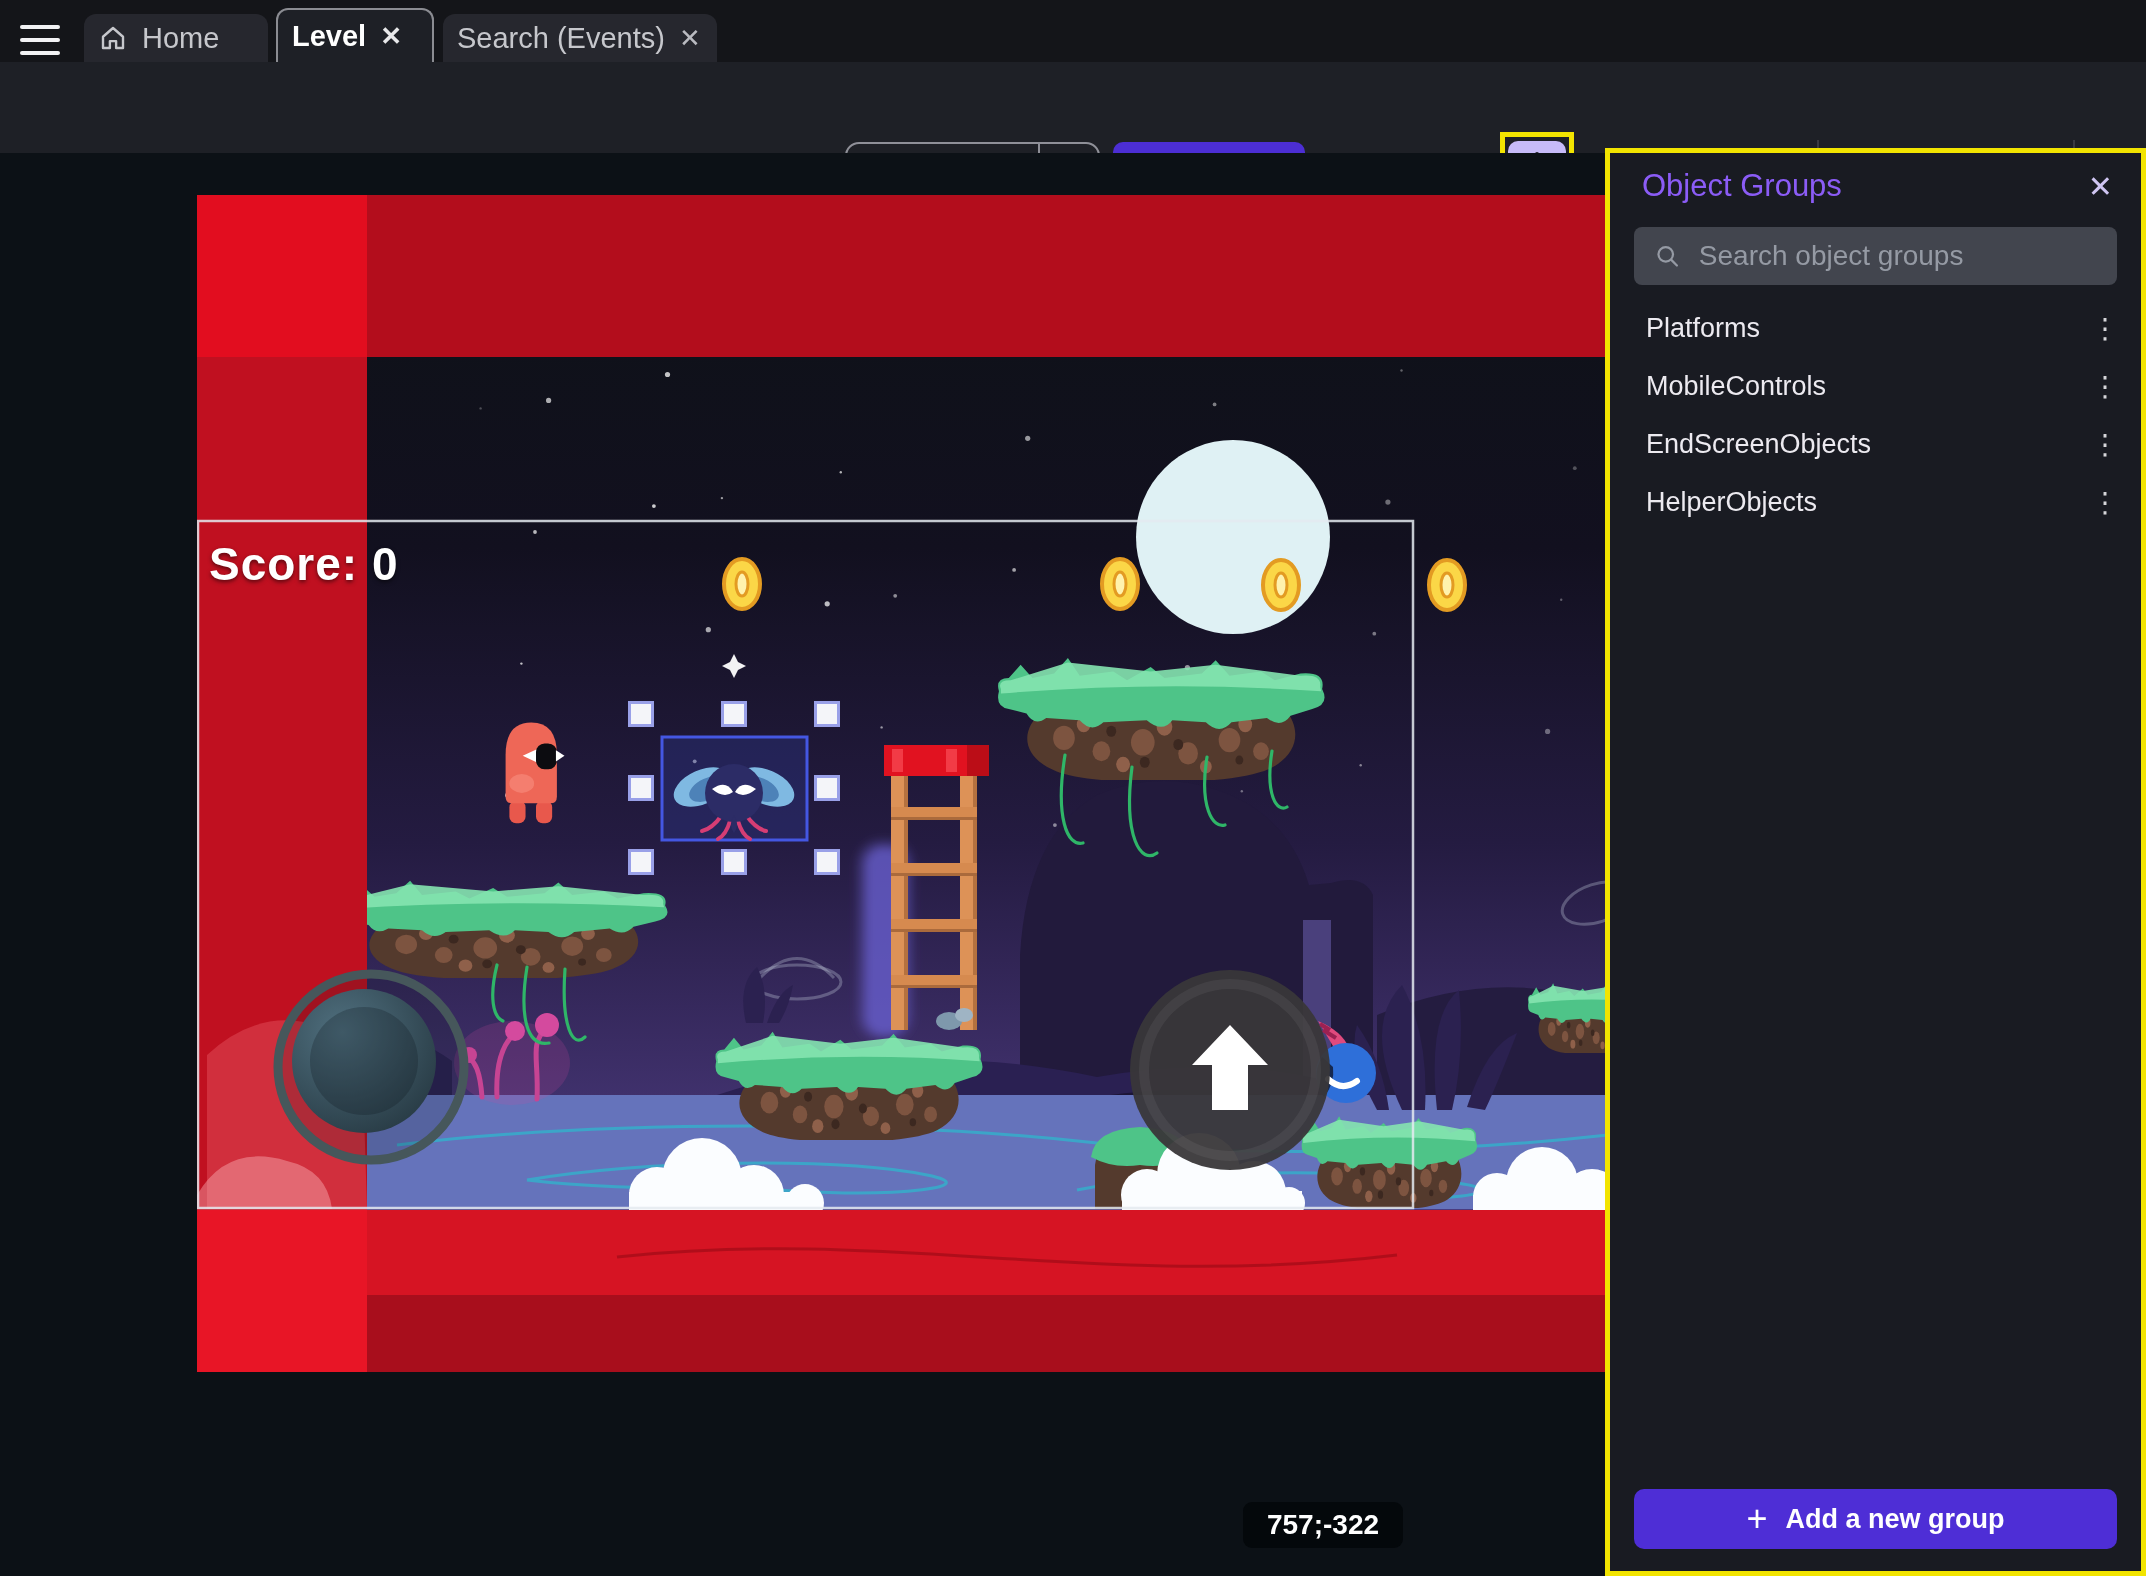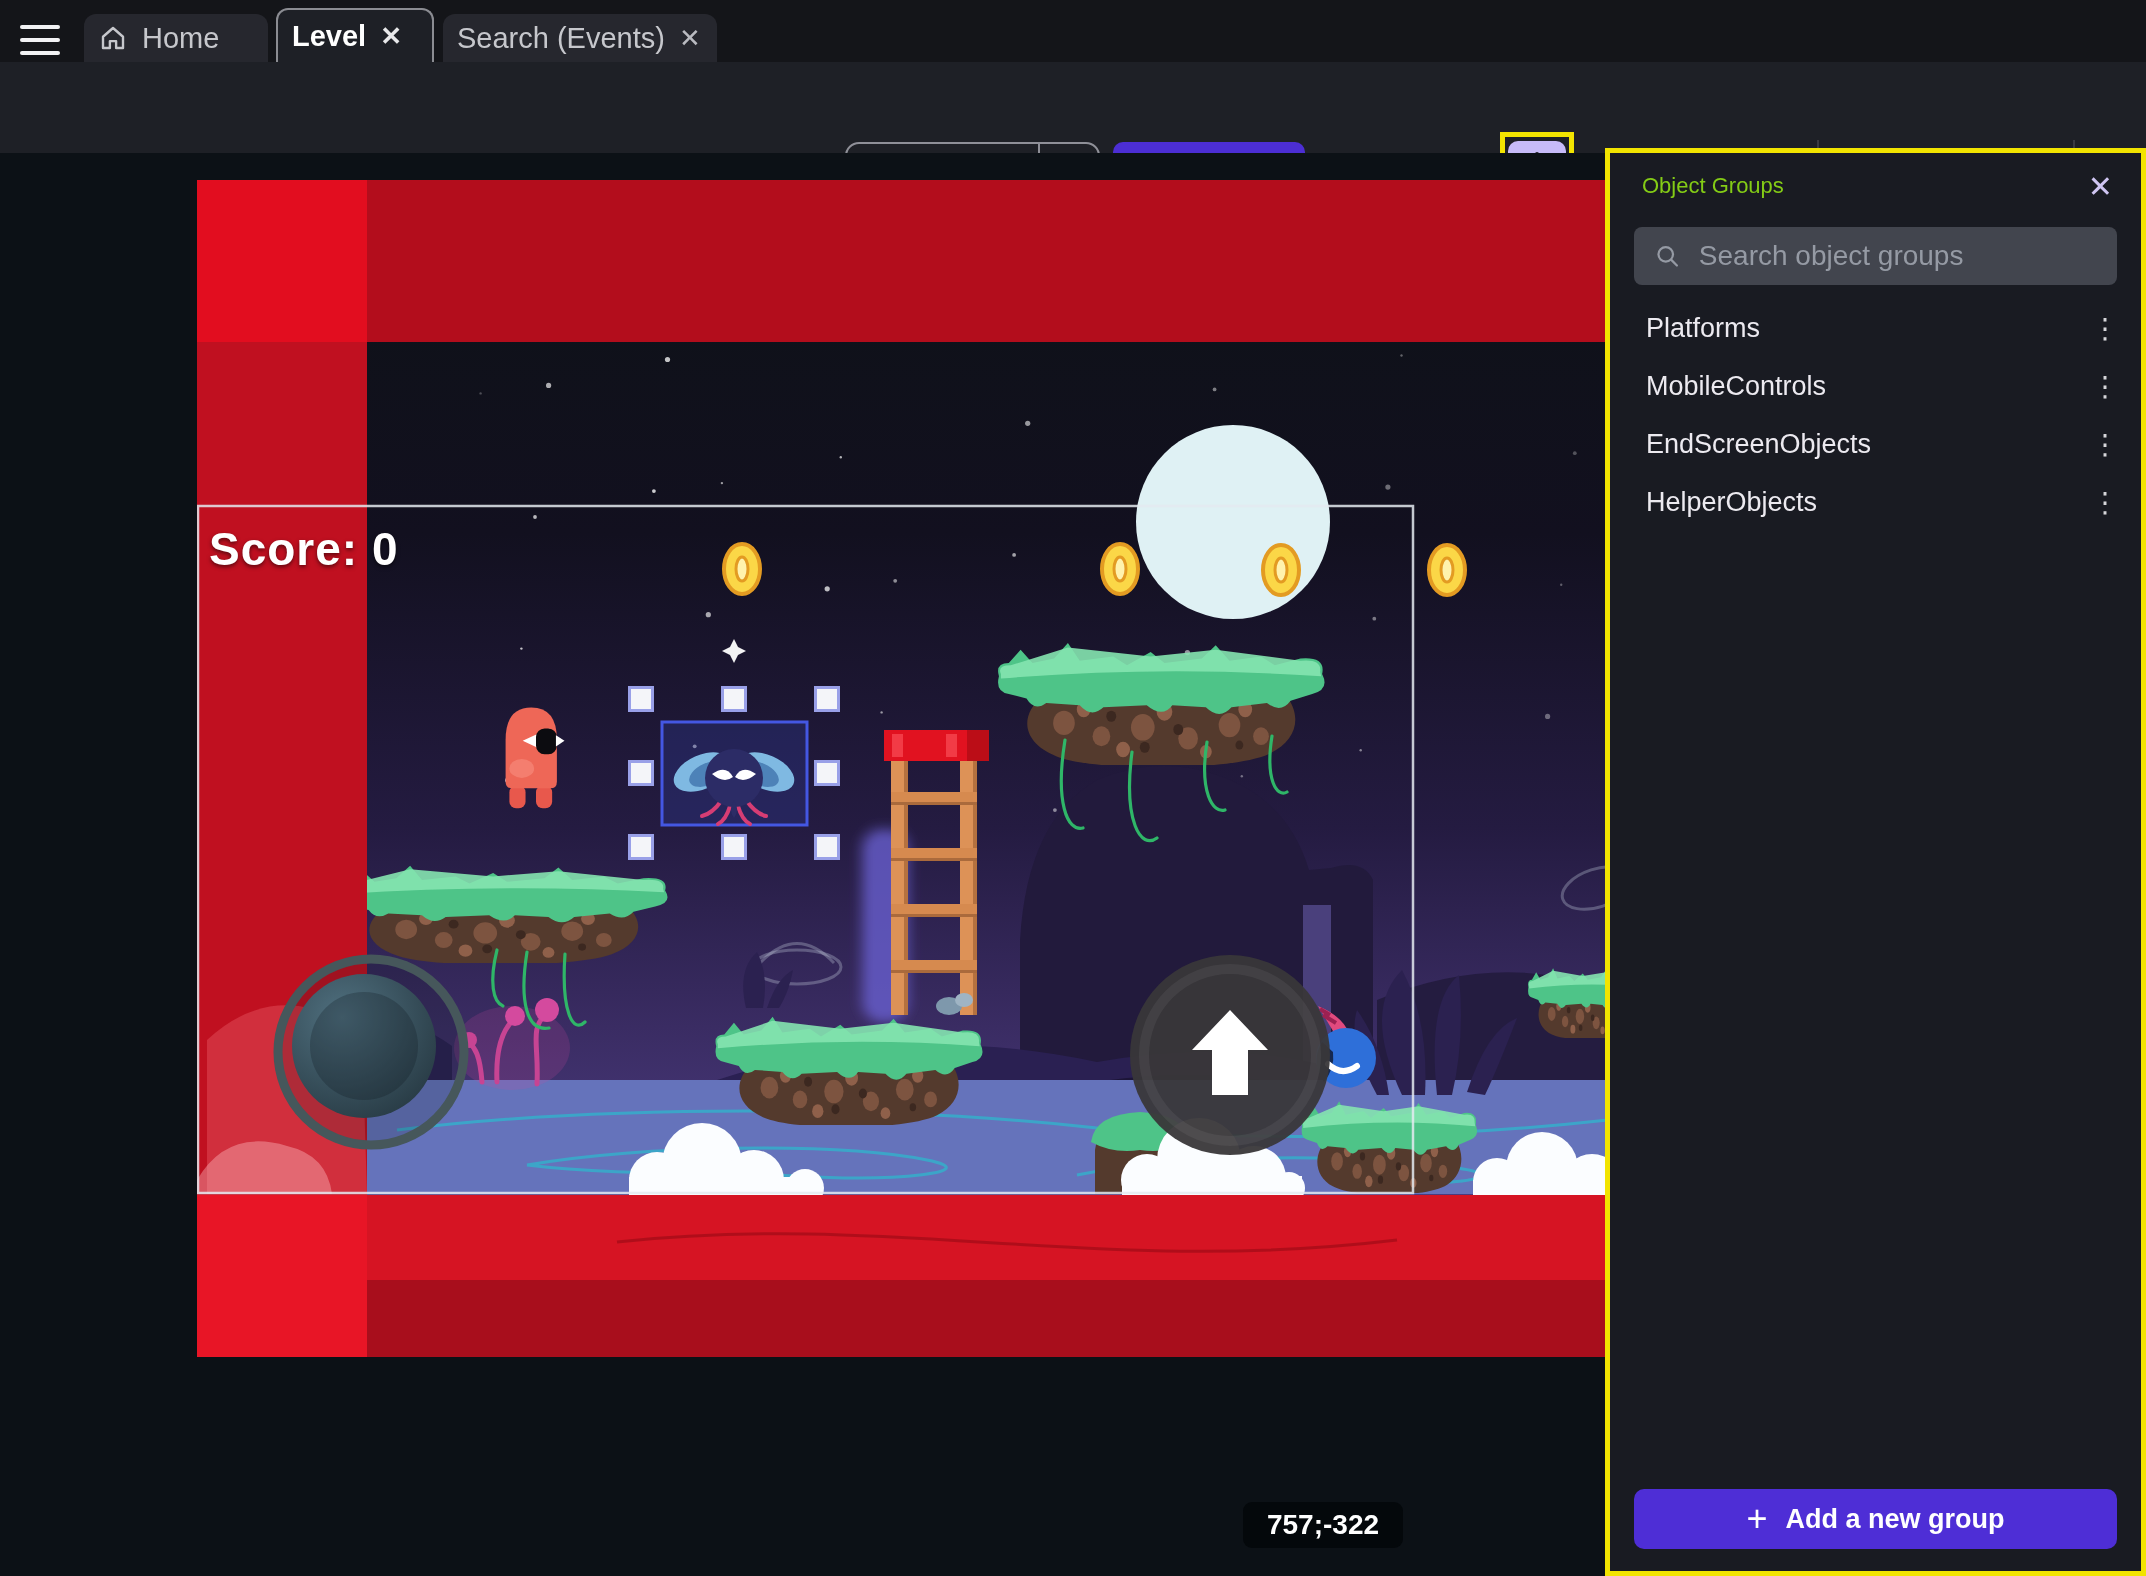--- a/index.html
+++ b/index.html
@@ -24,28 +24,28 @@
   .tool-dim{stroke:#63646b;}
   .vsep{position:absolute;top:78px;width:2px;height:62px;background:#3a3b42;}
   #preview-btn{left:845px;top:80px;width:255px;height:59px;border:2px solid #8f9098;border-radius:14px;display:flex;align-items:center;box-sizing:border-box;color:#ece7f8;font-weight:bold;font-size:30px;}
   #preview-main{display:flex;align-items:center;gap:18px;padding-left:26px;flex:1;}
   #preview-caret{width:62px;height:100%;border-left:2px solid #8f9098;display:flex;align-items:center;justify-content:center;font-size:26px;color:#ddd6f0;}
   #publish-btn{left:1113px;top:80px;width:192px;height:59px;background:#4c2ed4;border-radius:10px;display:flex;align-items:center;justify-content:center;gap:14px;color:#fff;font-weight:bold;font-size:30px;}
   #objgroup-highlight{left:1500px;top:70px;width:74px;height:78px;border:5px solid #f2e400;box-sizing:border-box;display:flex;align-items:center;justify-content:center;background:#1e2026;}
   #objgroup-btn{width:58px;height:60px;background:#c7bbf8;border-radius:10px;display:flex;align-items:center;justify-content:center;}
   
   #canvas{left:0;top:153px;width:2146px;height:1423px;background:#0c1116;}
-  #level{left:197px;top:27px;width:1411px;height:1177px;overflow:hidden;}
+  #level{left:197px;top:42px;width:1411px;height:1177px;overflow:hidden;}
   #level svg.scene{position:absolute;left:0;top:0;}
   #score{left:12px;top:342px;font-size:46px;font-weight:bold;color:#ffffff;text-shadow:0 2px 4px rgba(0,0,0,.55);letter-spacing:1px;}
   #coord-badge{left:1243px;top:1349px;min-width:132px;height:46px;background:rgba(3,6,9,.82);border-radius:9px;color:#fff;font-weight:bold;font-size:28px;display:flex;align-items:center;justify-content:center;padding:0 14px;}
   
   #panel{left:1605px;top:148px;width:541px;height:1428px;background:#191b22;border:5px solid #f2e400;box-sizing:border-box;display:flex;flex-direction:column;}
   #panel-header{height:66px;display:flex;align-items:center;padding:0 28px 0 32px;}
-  #panel-title{font-size:22px;color:#84cc16;flex:1;}
+  #panel-title{font-size:31px;color:#8b5cf6;flex:1;}
   #panel-close{font-size:30px;color:#cfc5f2;}
   #search-box{margin:8px 24px 14px 24px;height:58px;background:#42454e;border-radius:8px;display:flex;align-items:center;gap:16px;padding:0 20px;}
   #search-box input{background:transparent;border:none;outline:none;color:#e5e5e5;font-size:28px;font-family:"Liberation Sans",sans-serif;width:100%;}
   #search-box input::placeholder{color:#959aa4;}
   #group-list{flex:0 0 auto;}
   .group-row{height:58px;display:flex;align-items:center;padding:0 22px 0 36px;font-size:27px;color:#eceaf0;}
   .group-row .gname{flex:1;}
   .group-row .kebab{font-size:28px;color:#d6d6da;letter-spacing:0;}
   #panel-spacer{flex:1;}
   #add-group-btn{margin:0 24px 22px 24px;height:60px;background:#4e2ed6;border-radius:10px;display:flex;align-items:center;justify-content:center;gap:18px;color:#fff;font-weight:bold;font-size:27px;}

